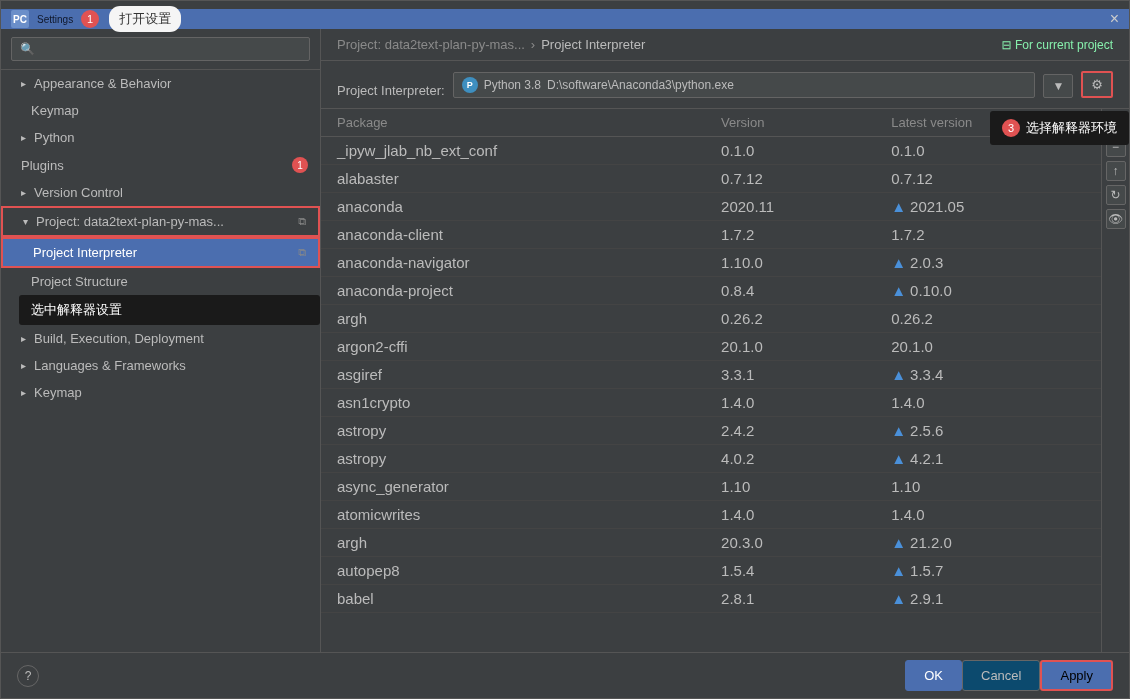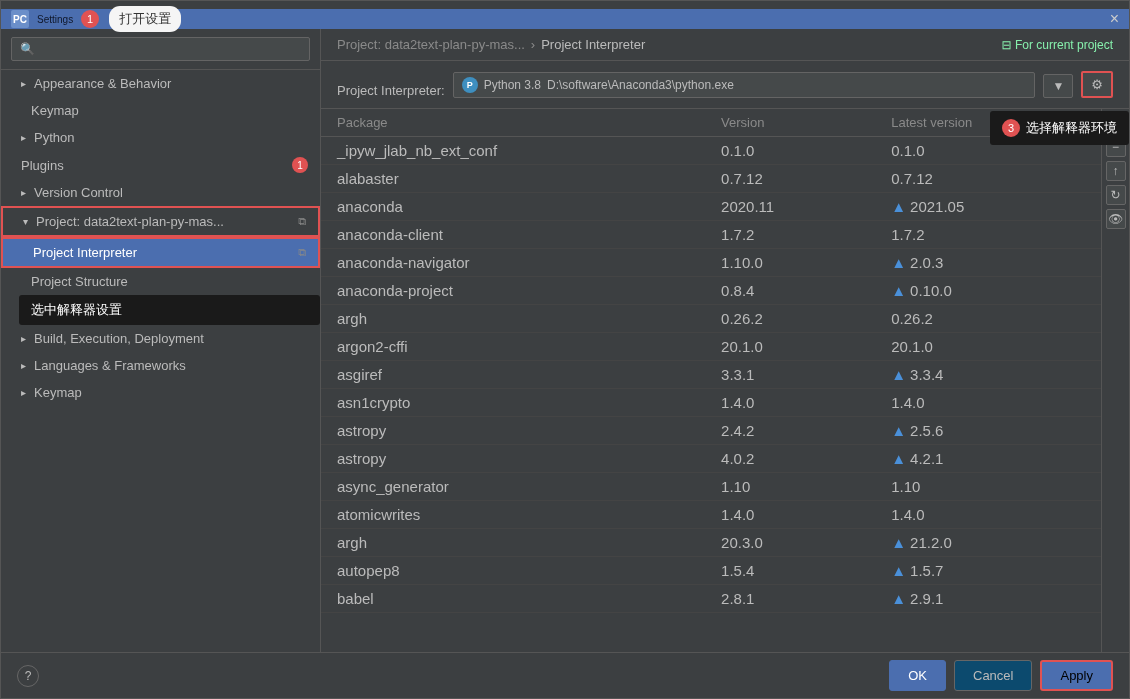--- a/index.html
+++ b/index.html
@@ -279,21 +279,20 @@
       border-radius: 50%;
       border: 1px solid #666;
       background: transparent;
       color: #bbb;
       display: flex; align-items: center; justify-content: center;
       cursor: pointer; font-size: 12px;
     }
     .footer-buttons {
       margin-left: auto;
       display: flex;
-      gap: 8px;
     }
     .btn {
       padding: 6px 18px;
       font-size: 13px;
       border-radius: 3px;
       cursor: pointer;
       border: 1px solid #666;
     }
     .btn-primary {
       background: #4b6eaf;

